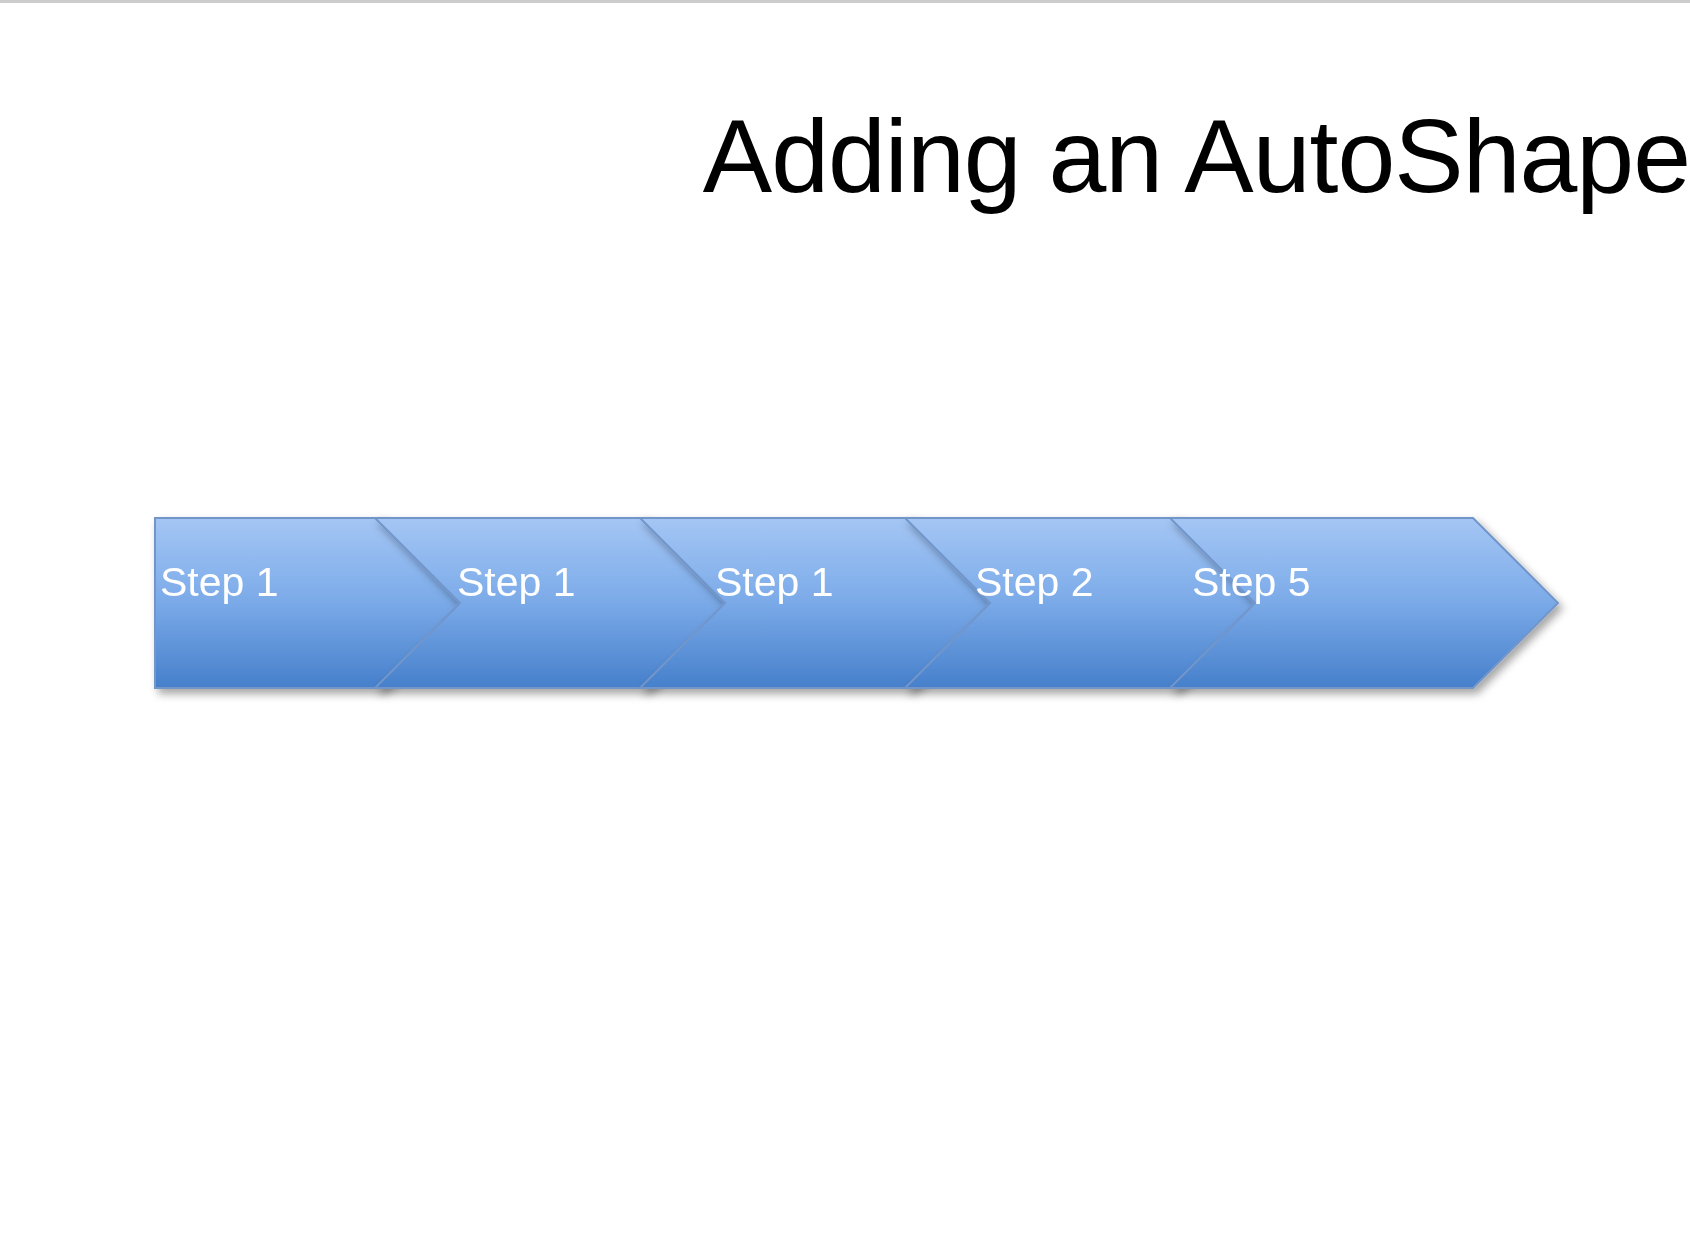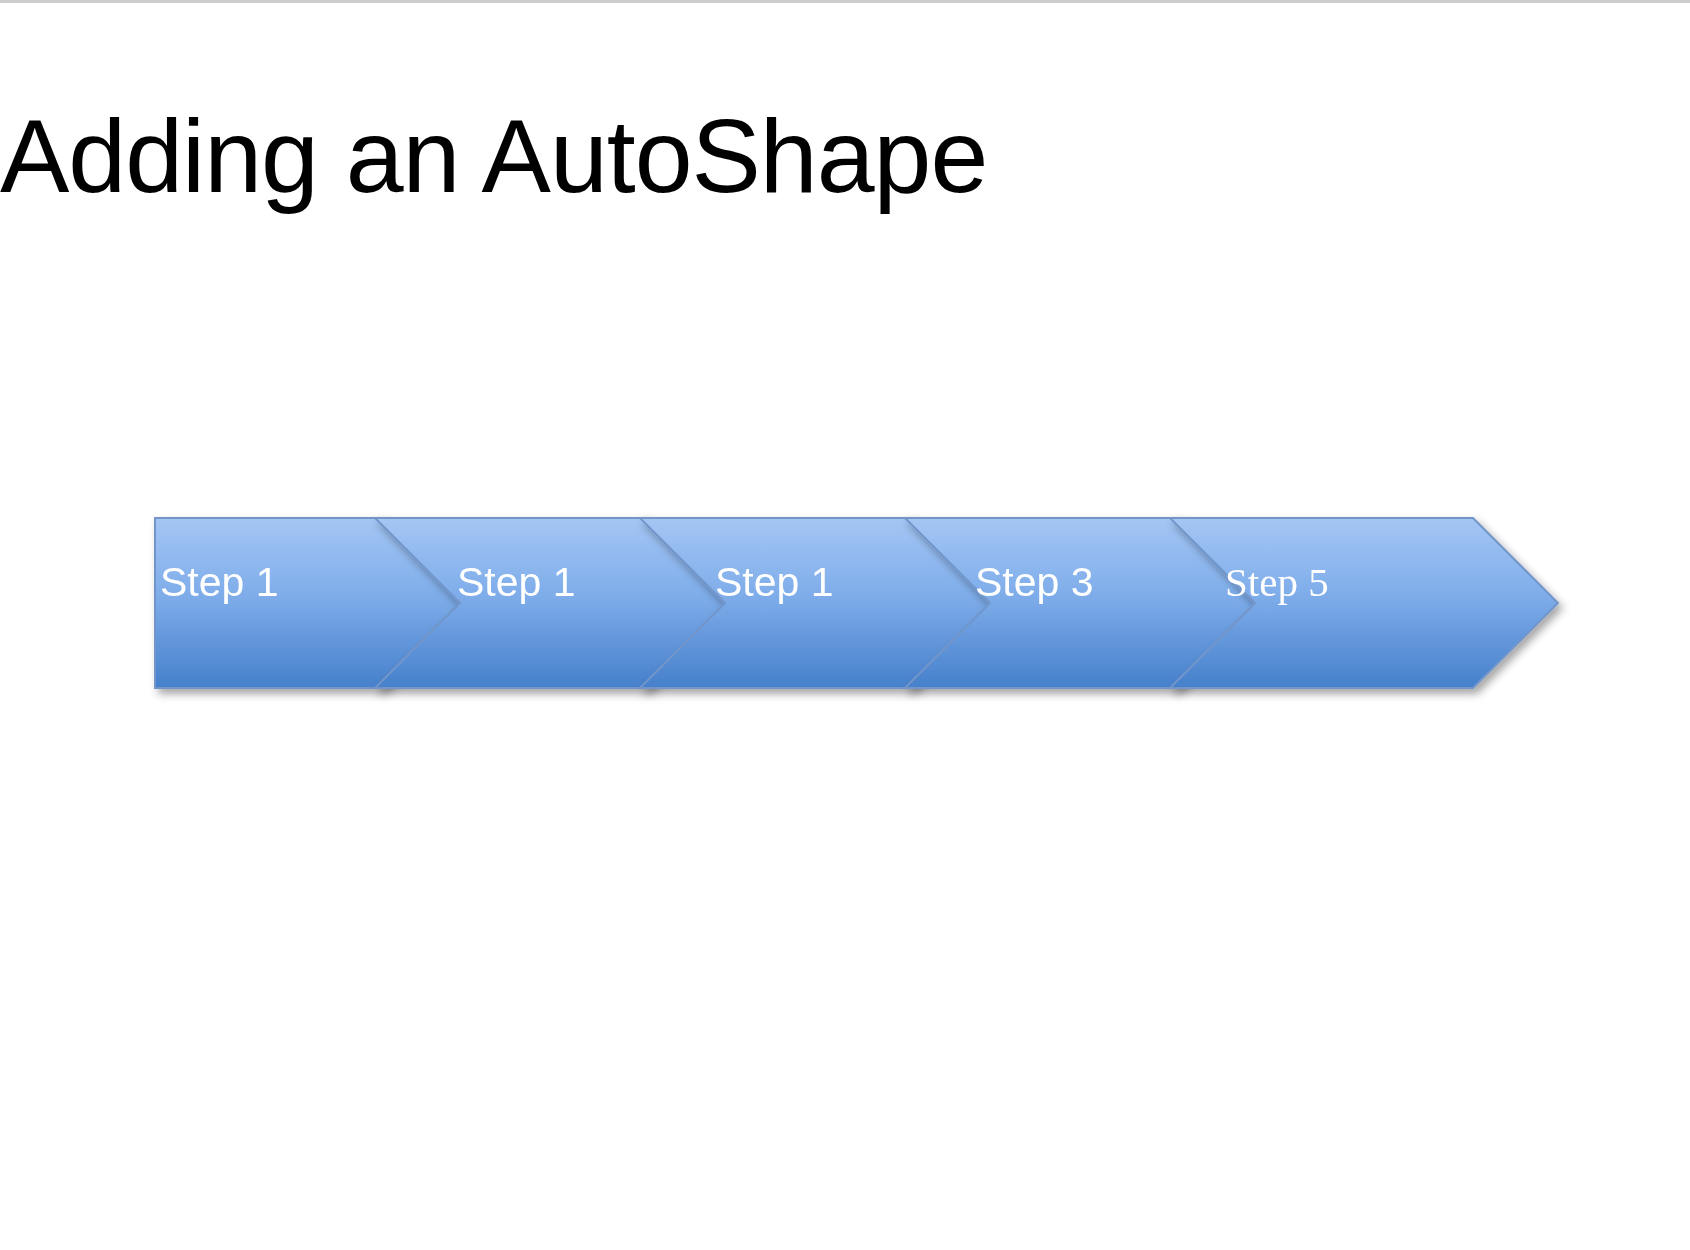--- a/index.html
+++ b/index.html
@@ -16,21 +16,21 @@
     overflow: hidden;
     font-family: "Liberation Sans", "DejaVu Sans", sans-serif;
     border-top: 3px solid #cccccc;
     box-sizing: border-box;
   }
   #slide-title {
     position: absolute;
     left: 0;
     top: 96px;
     width: 1690px;
-    text-align: left;
+    text-align: right;
     font-family: "Liberation Sans", "DejaVu Sans", sans-serif;
     font-size: 104px;
     font-weight: 400;
     letter-spacing: -1px;
     color: #000000;
     line-height: 1.1;
     white-space: nowrap;
   }
   #process-diagram {
     position: absolute;
@@ -87,18 +87,18 @@
 
       <polygon filter="url(#chevShadow)" points="1170,10 1473,10 1558,95 1473,180 1170,180 1255,95" fill="url(#chevGrad)" stroke="#7296ca" stroke-width="2"></polygon>
     </svg>
 
     <div class="chevron-label" style="left:160px;">Step 1</div>
 
     <div class="chevron-label" style="left:457px;">Step 1</div>
 
     <div class="chevron-label" style="left:715px;">Step 1</div>
 
-    <div class="chevron-label" style="left:975px;">Step 3</div>
+    <div class="chevron-label" style="left:975px;">Step 2</div>
 
-    <div class="chevron-label" style="left:1225px;font-family:Liberation Serif, serif;">Step 5</div>
+    <div class="chevron-label" style="left:1192px;">Step 5</div>
 
   </div>
 </div>
 
 </body></html>

